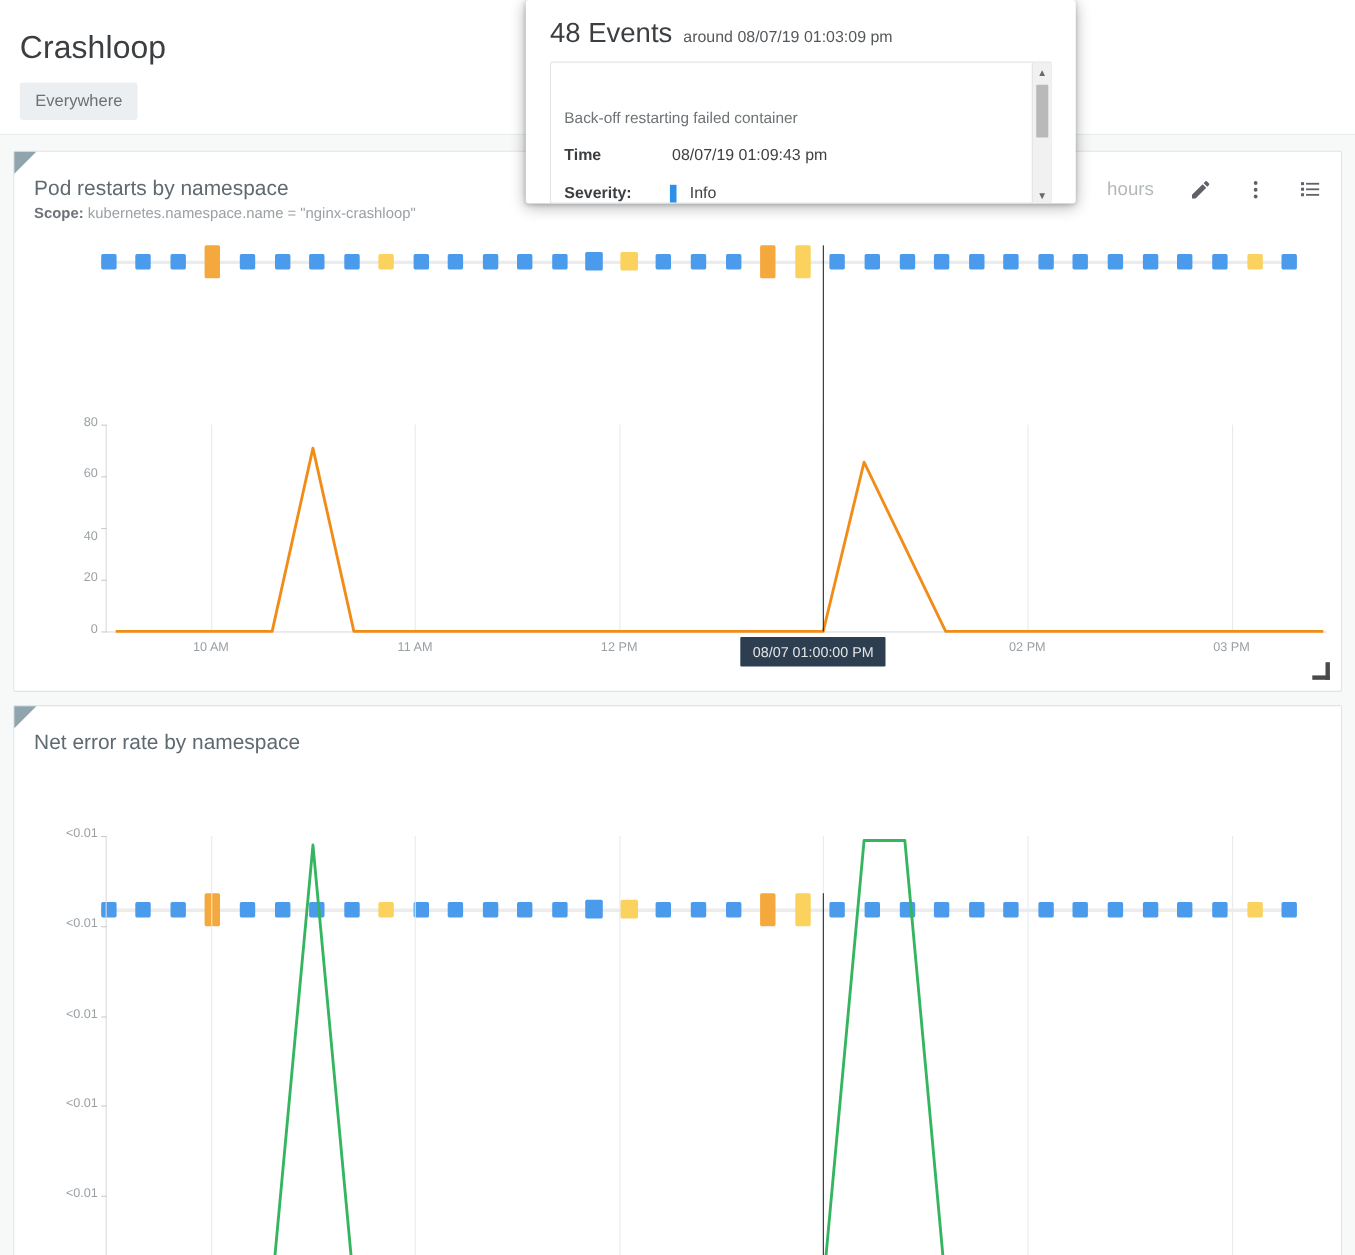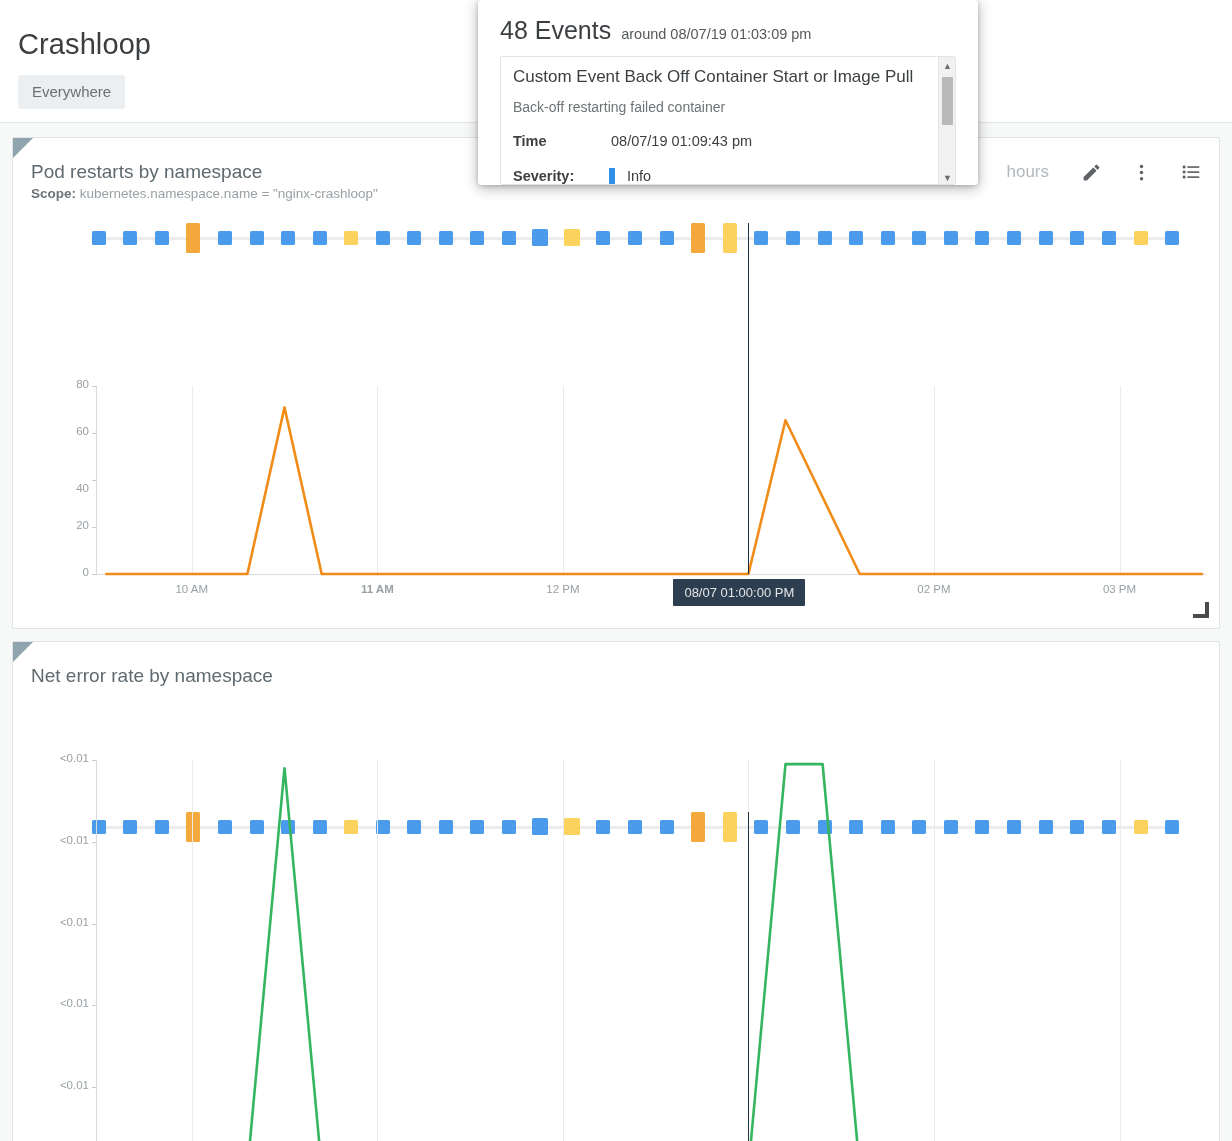--- a/index.html
+++ b/index.html
@@ -197,21 +197,21 @@
             <div class="evt-mark" style="left: 994px; top: 9px; width: 14px; height: 14px; background: rgb(74, 155, 236);"></div>
             <div class="evt-mark" style="left: 1026px; top: 9px; width: 14px; height: 14px; background: rgb(74, 155, 236);"></div>
             <div class="evt-mark" style="left: 1057px; top: 9px; width: 14px; height: 14px; background: rgb(74, 155, 236);"></div>
             <div class="evt-mark" style="left: 1089px; top: 9px; width: 14px; height: 14px; background: rgb(74, 155, 236);"></div>
             <div class="evt-mark" style="left: 1121px; top: 9px; width: 14px; height: 14px; background: rgb(251, 210, 94);"></div>
             <div class="evt-mark" style="left: 1152px; top: 9px; width: 14px; height: 14px; background: rgb(74, 155, 236);"></div>
           </div>
           <div class="gridline" style="left: 178.773px; top: 248px; height: 188px;"></div>
           <div class="tick-x" style="left: 138.773px; top: 445px; width: 80px;">10 AM</div>
           <div class="gridline" style="left: 364.319px; top: 248px; height: 188px;"></div>
-          <div class="tick-x" style="left: 324.319px; top: 445px; width: 80px; font-weight: bold;">11 AM</div>
+          <div class="tick-x" style="left: 324.319px; top: 445px; width: 80px;">11 AM</div>
           <div class="gridline" style="left: 549.866px; top: 248px; height: 188px;"></div>
           <div class="tick-x" style="left: 509.866px; top: 445px; width: 80px;">12 PM</div>
           <div class="gridline" style="left: 735.412px; top: 248px; height: 188px;"></div>
           <div class="tick-x" style="left: 695.412px; top: 445px; width: 80px;">01 PM</div>
           <div class="gridline" style="left: 920.958px; top: 248px; height: 188px;"></div>
           <div class="tick-x" style="left: 880.958px; top: 445px; width: 80px;">02 PM</div>
           <div class="gridline" style="left: 1106.5px; top: 248px; height: 188px;"></div>
           <div class="tick-x" style="left: 1066.5px; top: 445px; width: 80px;">03 PM</div>
           <div class="axis-line" style="left: 83px; top: 248px; width: 1px; height: 189px;"></div>
           <div class="axis-line" style="left: 83px; top: 436px; width: 1110px; height: 1px;"></div>
@@ -306,21 +306,20 @@
     </div>
 
   </div>
 
   <div class="events-popup">
     <div class="ev-head">
       <span class="ev-count">48 Events</span>
       <span class="ev-around">around 08/07/19 01:03:09 pm</span>
     </div>
     <div class="ev-list">
-      <div class="ev-item-title">Custom Event Back Off Container Start or Image Pull</div>
       <div class="ev-item-desc">Back-off restarting failed container</div>
       <div class="ev-row" style="top:76px;">
         <span class="k">Time</span>
         <span class="v">08/07/19 01:09:43 pm</span>
       </div>
       <div class="ev-row" style="top:111px;">
         <span class="k">Severity:</span>
         <span class="ev-sev-bar"></span>
         <span class="ev-sev-val">Info</span>
       </div>

